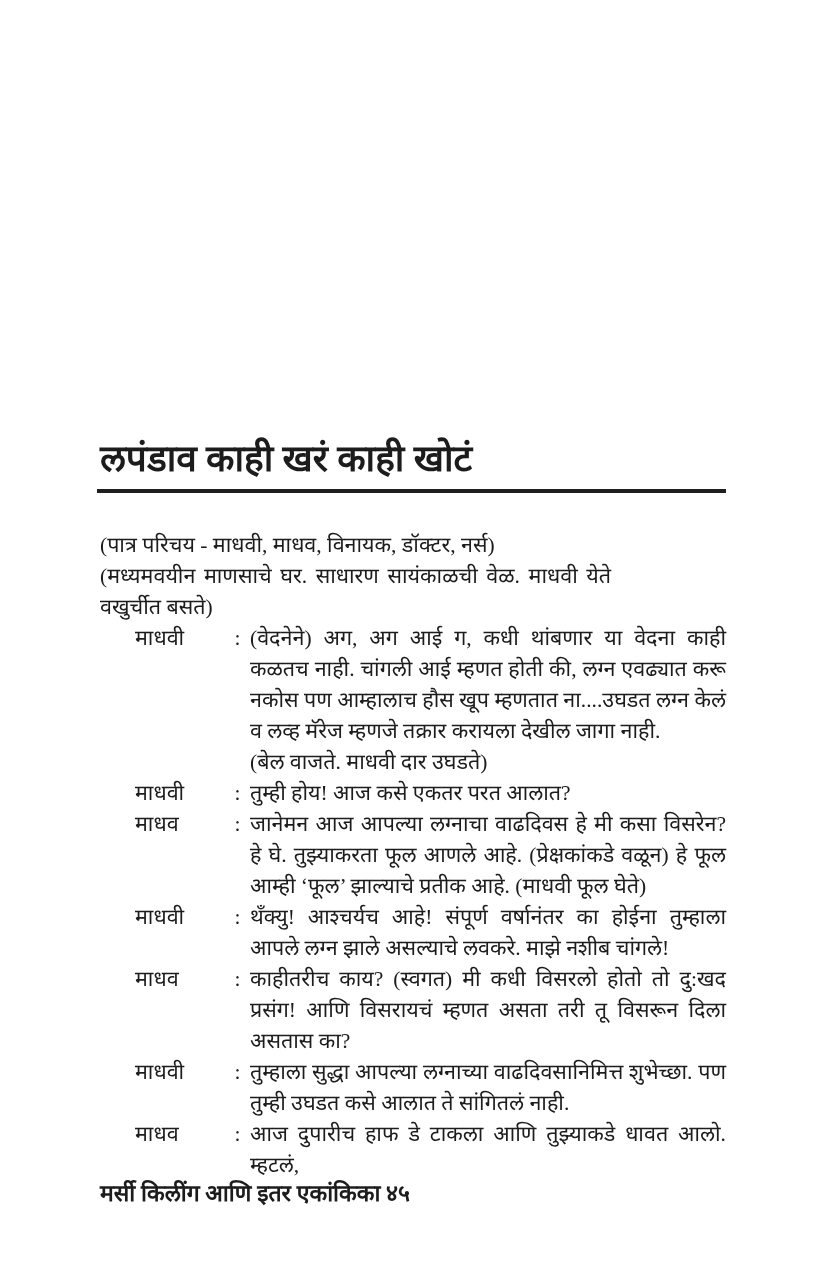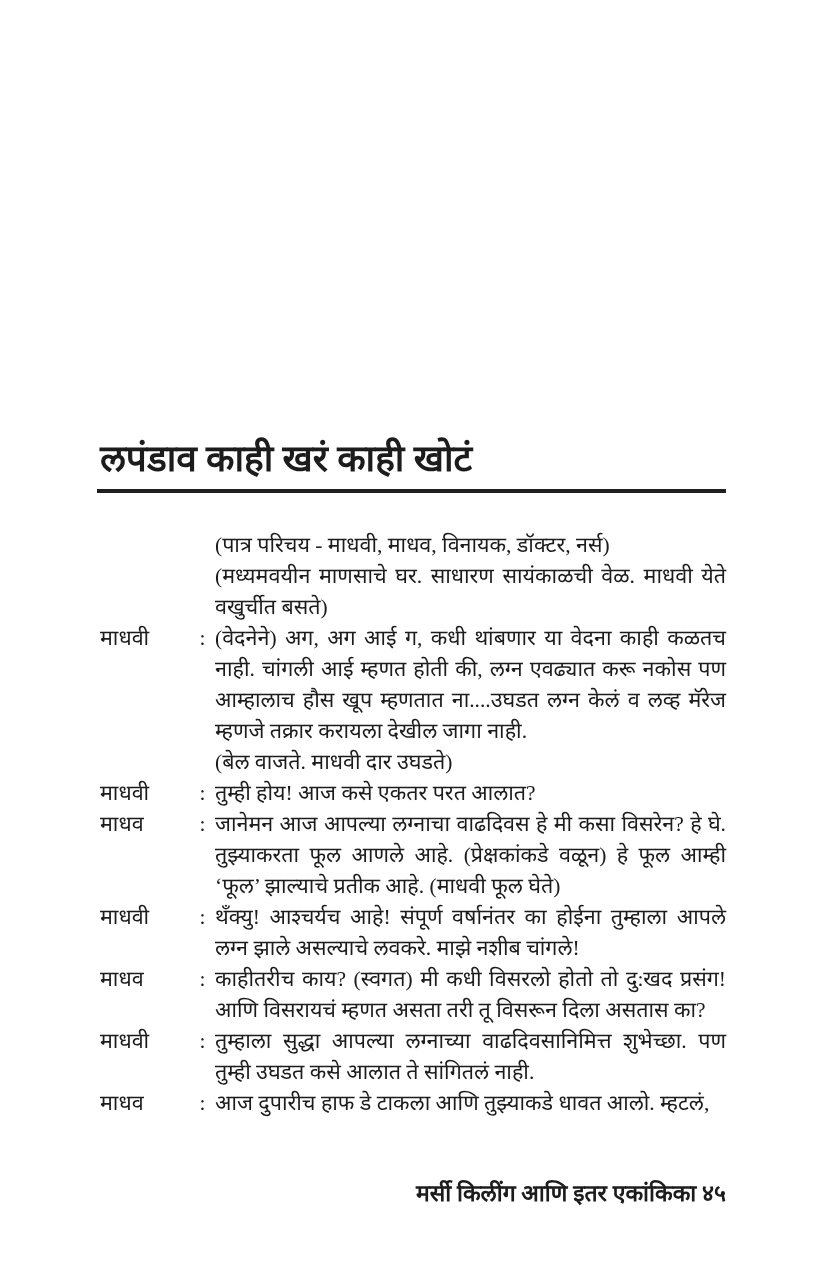--- a/index.html
+++ b/index.html
@@ -37,47 +37,46 @@
   }
   .content {
     position: absolute;
     top: 530px;
     left: 100px;
     width: 626px;
     font-size: 21.5px;
     line-height: 31px;
   }
   .stage-directions {
-    margin-left: 115px;
     width: 511px;
     text-align: justify;
   }
   .stage-direction-line {
     white-space: pre-line;
   }
   .dialogue-row {
     display: grid;
     grid-template-columns: 90px 25px 1fr;
+    margin-left: 35px;
   }
   .speaker {
     text-align: left;
   }
   .colon {
     text-align: center;
   }
   .dialogue-text {
     text-align: justify;
     white-space: pre-line;
   }
   .page-footer {
     position: absolute;
     top: 1176px;
     left: 100px;
     right: 99px;
-    text-align: right;
     font-size: 23px;
     font-weight: bold;
     white-space: nowrap;
   }
 </style>
 </head>
 <body>
 
 <h1 class="page-title">लपंडाव काही खरं काही खोटं</h1>
 

